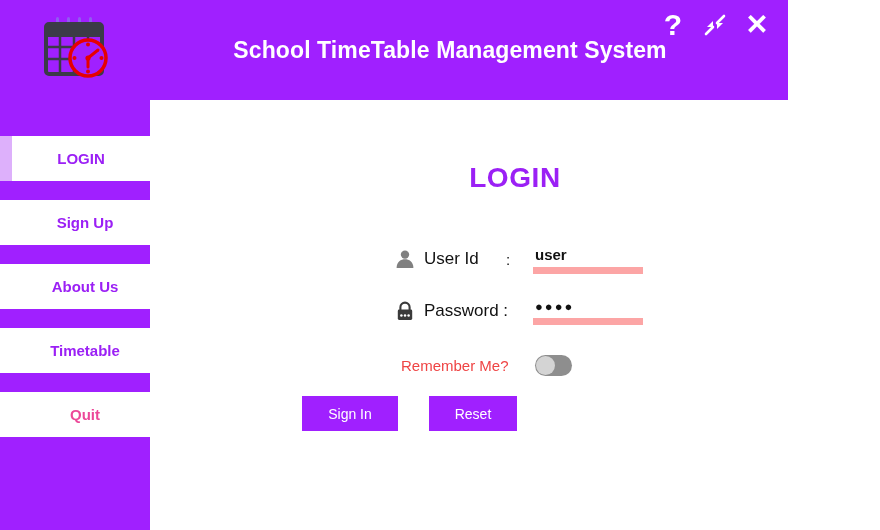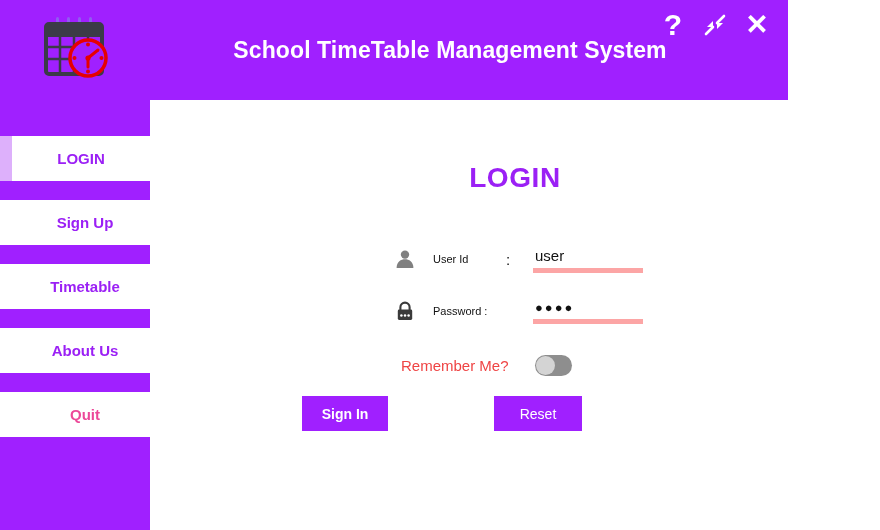--- a/index.html
+++ b/index.html
@@ -102,40 +102,41 @@
     height:38px;
     margin-bottom:14px;
     display:flex; align-items:center;
   }
   .f-icon {
     width:24px; height:24px;
     display:flex; align-items:center; justify-content:center;
     flex:0 0 24px;
   }
   .f-label {
-    margin-left:16px;
-    font-size:11px;
+    margin-left:7px;
+    font-size:17px;
     color:#111111;
     white-space:nowrap;
   }
   .f-colon {
     position:absolute; left:113px;
     font-size:15px;
     color:#111111;
   }
   .f-field {
     position:absolute; left:140px;
     width:110px;
     border:none; outline:none;
-    border-bottom:5px solid #fca5a5;
+    border-bottom:7px solid #fca5a5;
     font-family:"Liberation Sans", sans-serif;
     font-size:15px;
     color:#111111;
     padding:2px 2px 4px 2px;
     background:transparent;
+    font-weight:bold;
   }
   .f-field.pwd { letter-spacing:2px; font-size:13px; }
 
   .remember-row {
     position:relative;
     height:34px;
     margin-top:18px;
     margin-bottom:8px;
     display:flex; align-items:center;
   }
@@ -166,21 +167,21 @@
   .btn {
     background:#a020ff;
     color:#ffffff;
     border:none;
     font-family:"Liberation Sans", sans-serif;
     font-size:14px;
     cursor:pointer;
     height:35px;
     display:flex; align-items:center; justify-content:center;
   }
-  .btn-signin { width:86px; margin-right:106px;font-weight:bold; }
+  .btn-signin { width:96px; margin-right:31px; }
   .btn-reset  { width:88px; }
 </style>
 </head>
 <body>
 
 <div id="app">
 
   <div class="header">
 
     <div class="logo">
@@ -230,24 +231,24 @@
   </div>
 
   <div class="sidebar">
     <div class="nav-item active">
       <span>LOGIN</span>
     </div>
     <div class="nav-item">
       <span>Sign Up</span>
     </div>
     <div class="nav-item">
+      <span>About Us</span>
+    </div>
+    <div class="nav-item">
       <span>Timetable</span>
-    </div>
-    <div class="nav-item">
-      <span>About Us</span>
     </div>
     <div class="nav-item quit">
       <span>Quit</span>
     </div>
   </div>
 
   <div class="main">
 
     <div class="page-title">LOGIN</div>
 

